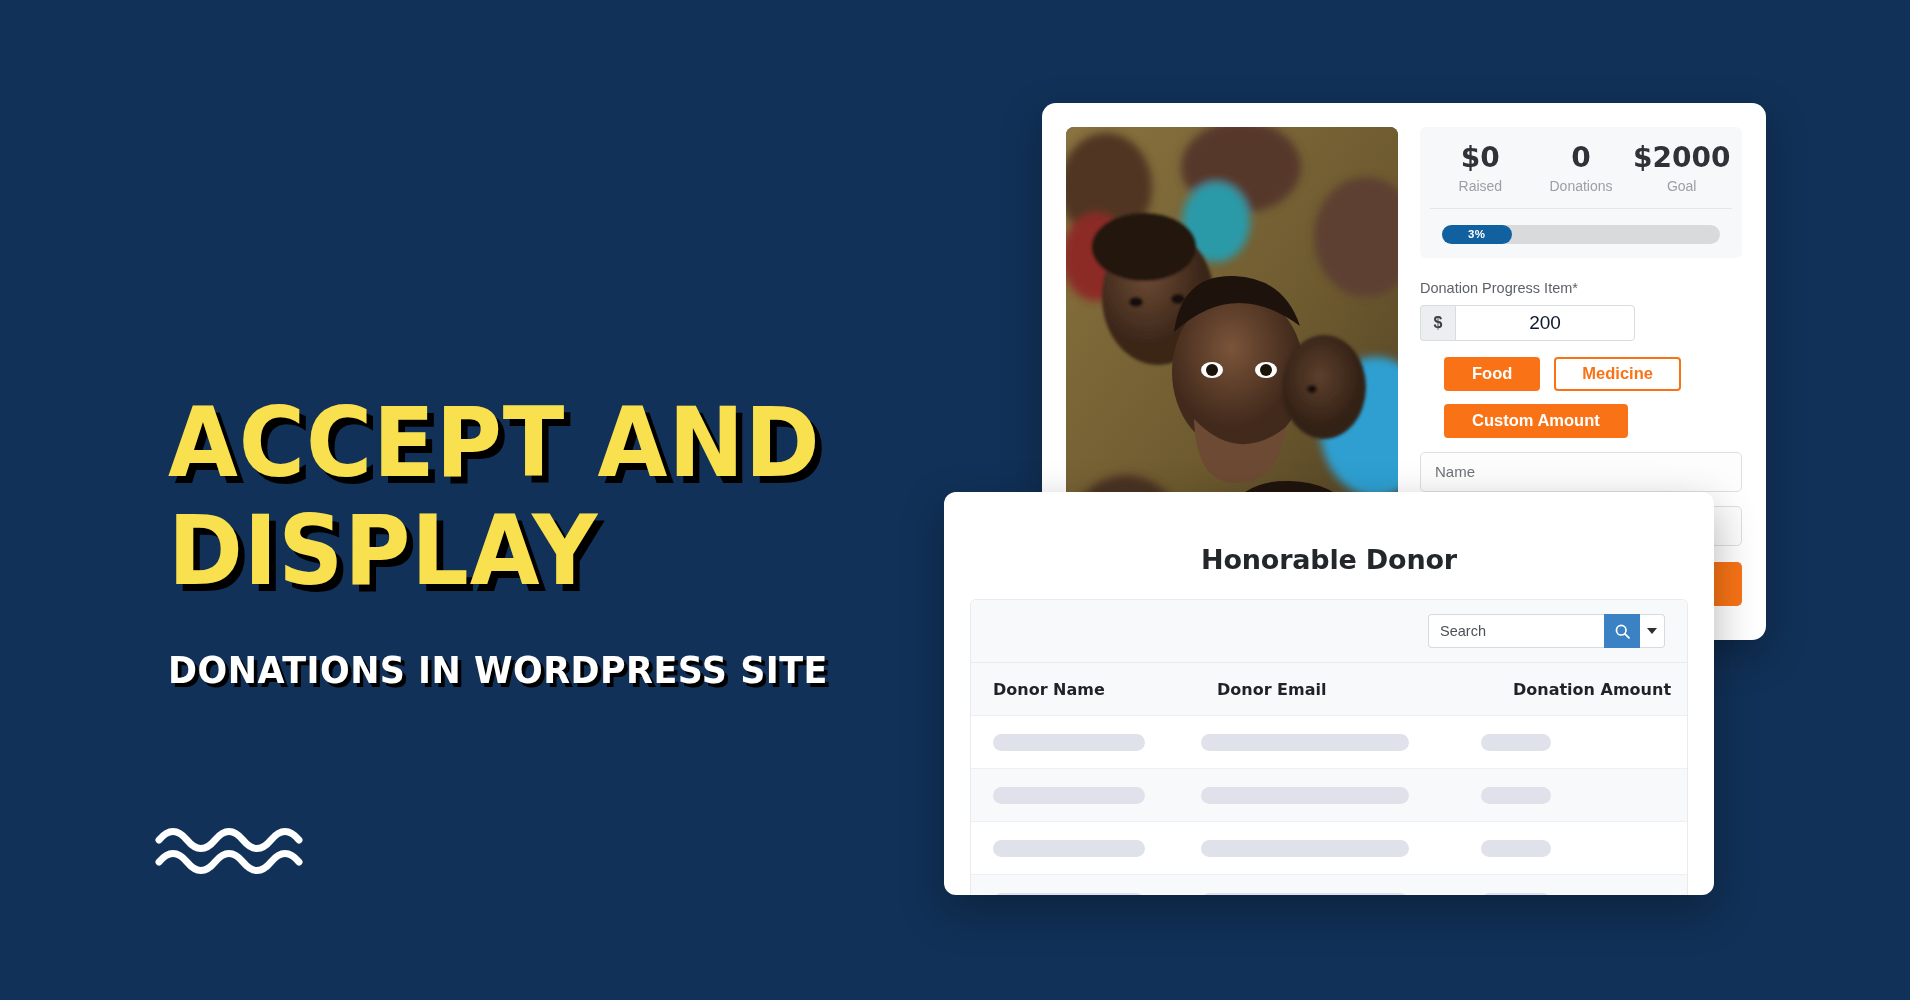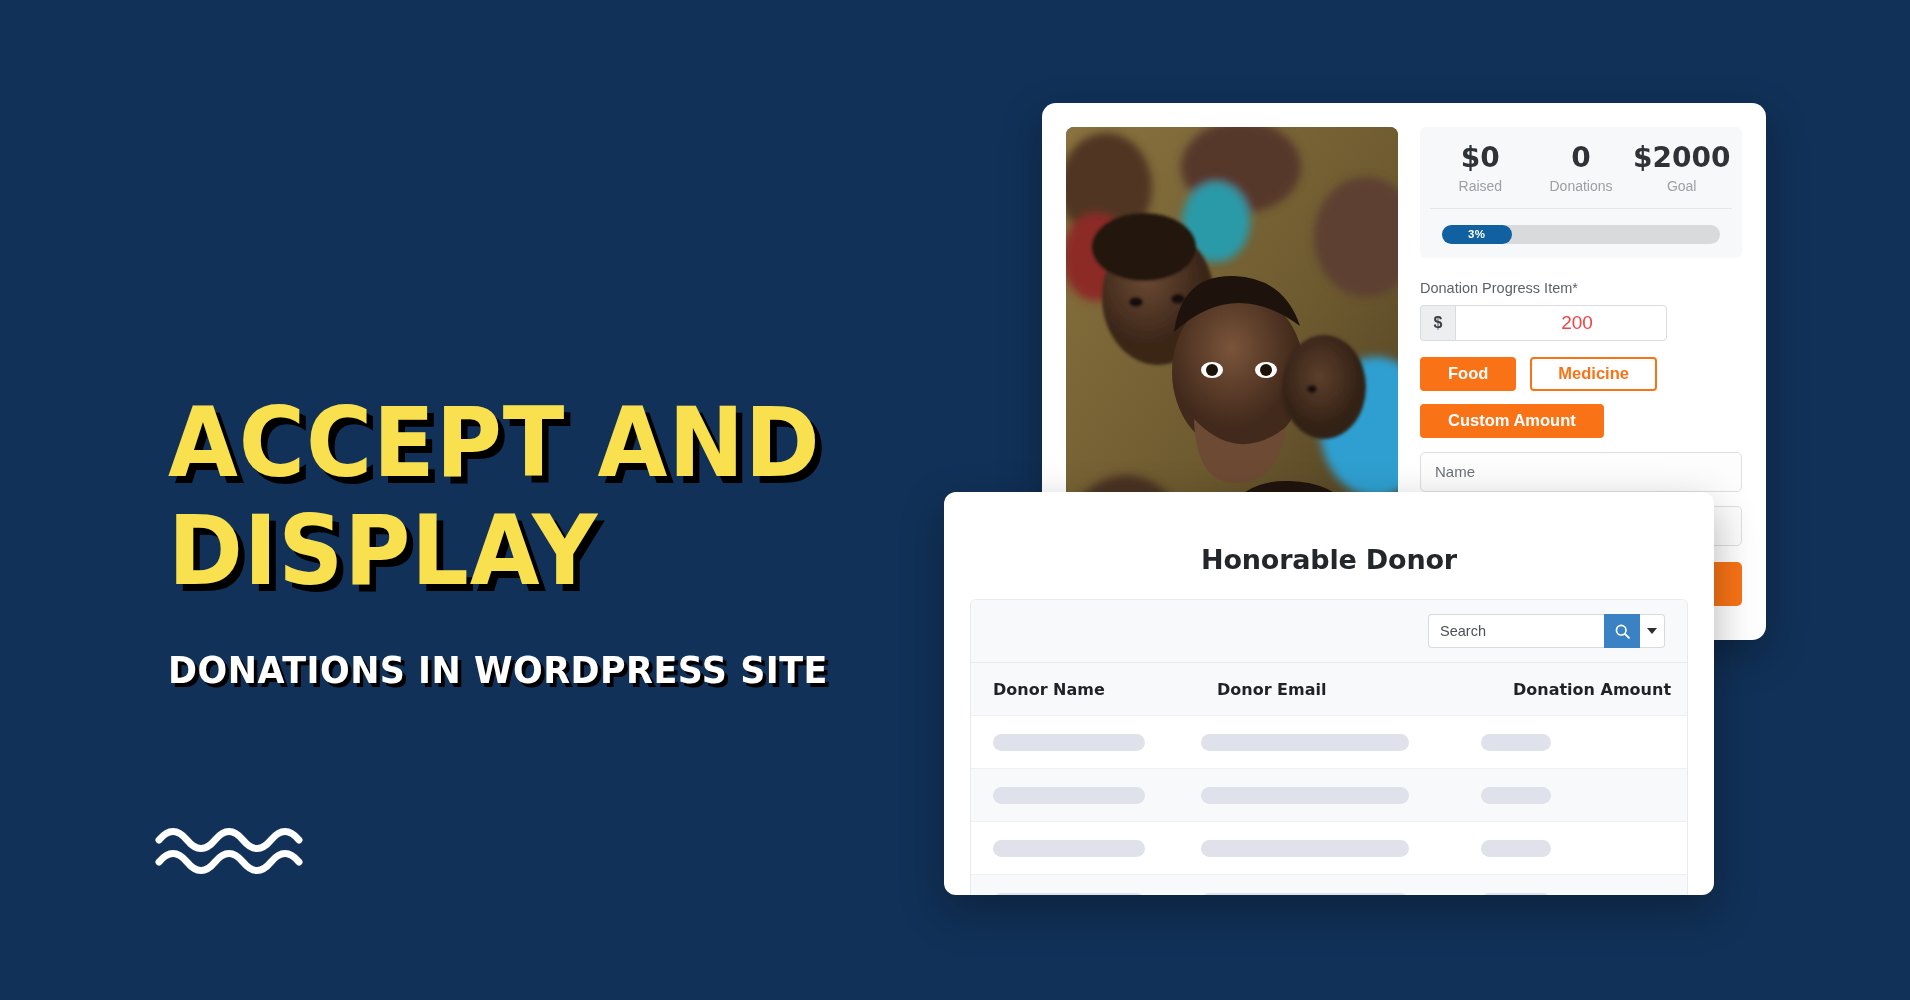--- a/index.html
+++ b/index.html
@@ -212,25 +212,24 @@
   }
   .amount-input {
     flex: 0 0 178px;
     border: 1px solid #d9dcdf;
     border-radius: 0 4px 4px 0;
     background: #ffffff;
     display: flex;
     align-items: center;
     justify-content: center;
     font-size: 19px;
-    color: #ef4444;
-    padding-left: 32px;
-  }
-
-  .pill-row { margin-top: 16px; display: flex; gap: 14px; }
+    color: #0f172a;
+  }
+
+  .pill-row { margin-top: 16px; display: flex; gap: 14px; margin-left: 24px; }
   .pill {
     height: 34px;
     padding: 0 26px;
     border-radius: 4px;
     display: flex;
     align-items: center;
     justify-content: center;
     font-size: 16.5px;
     font-weight: bold;
     cursor: pointer;

